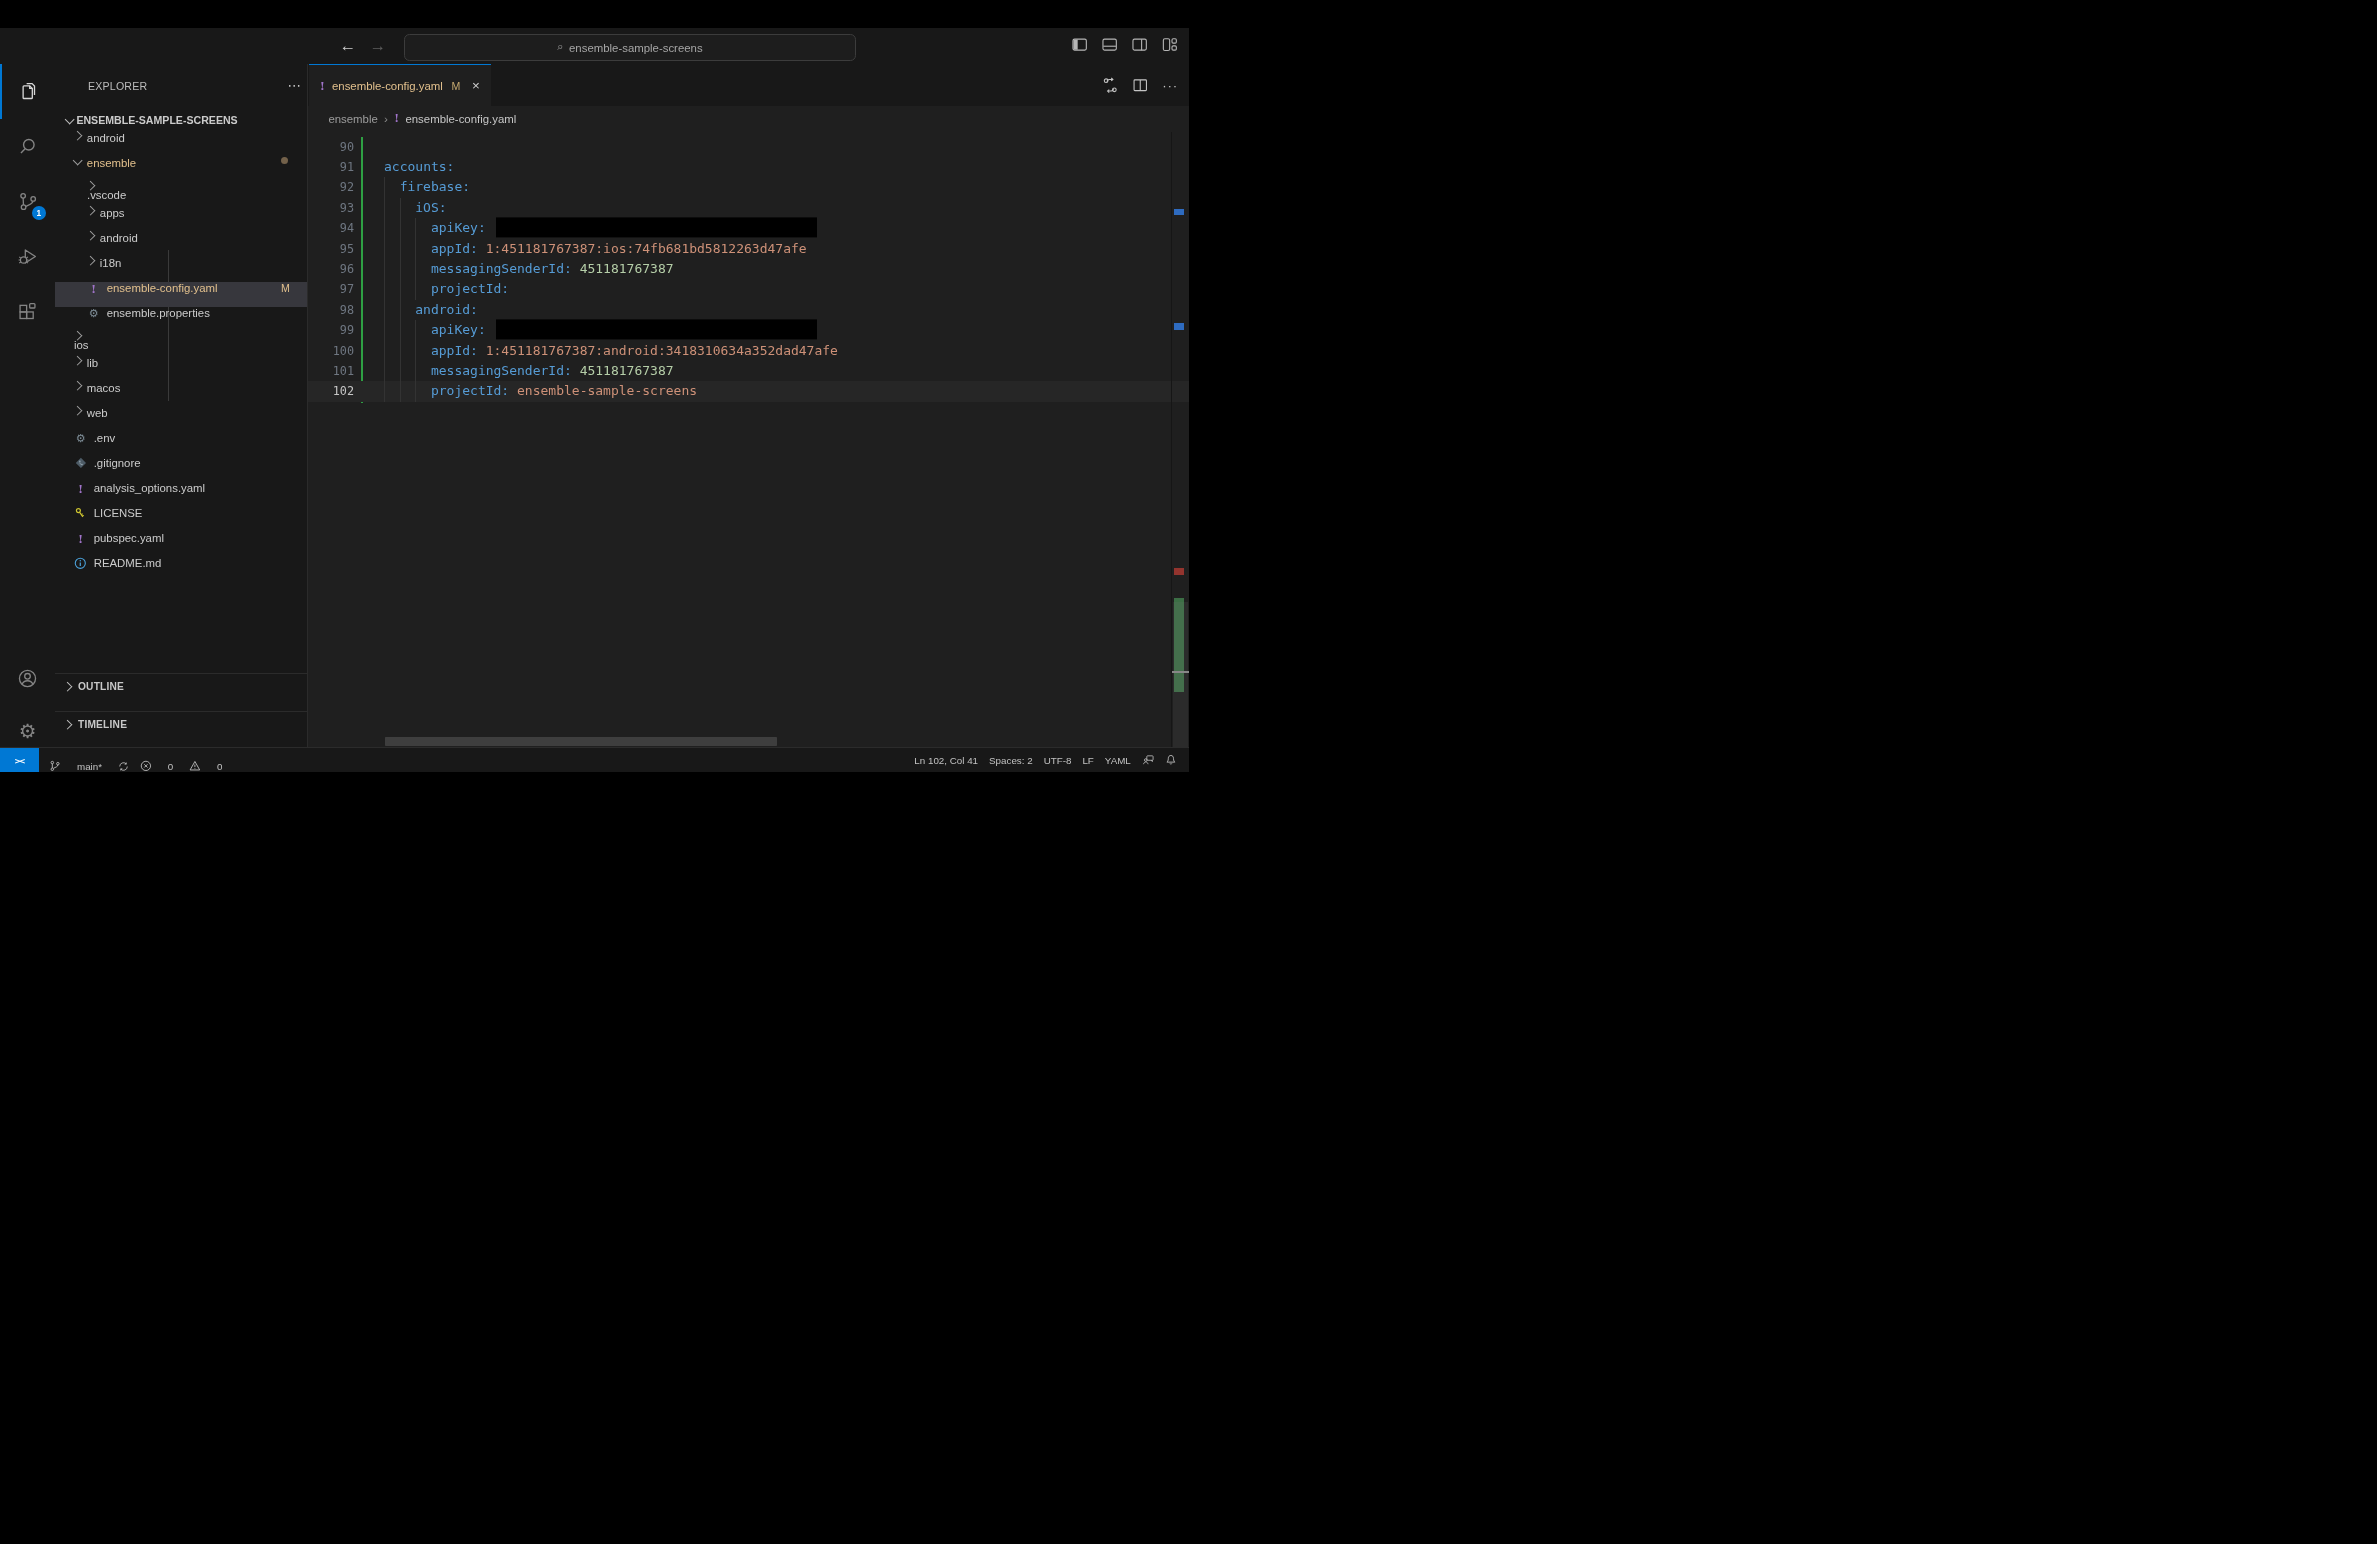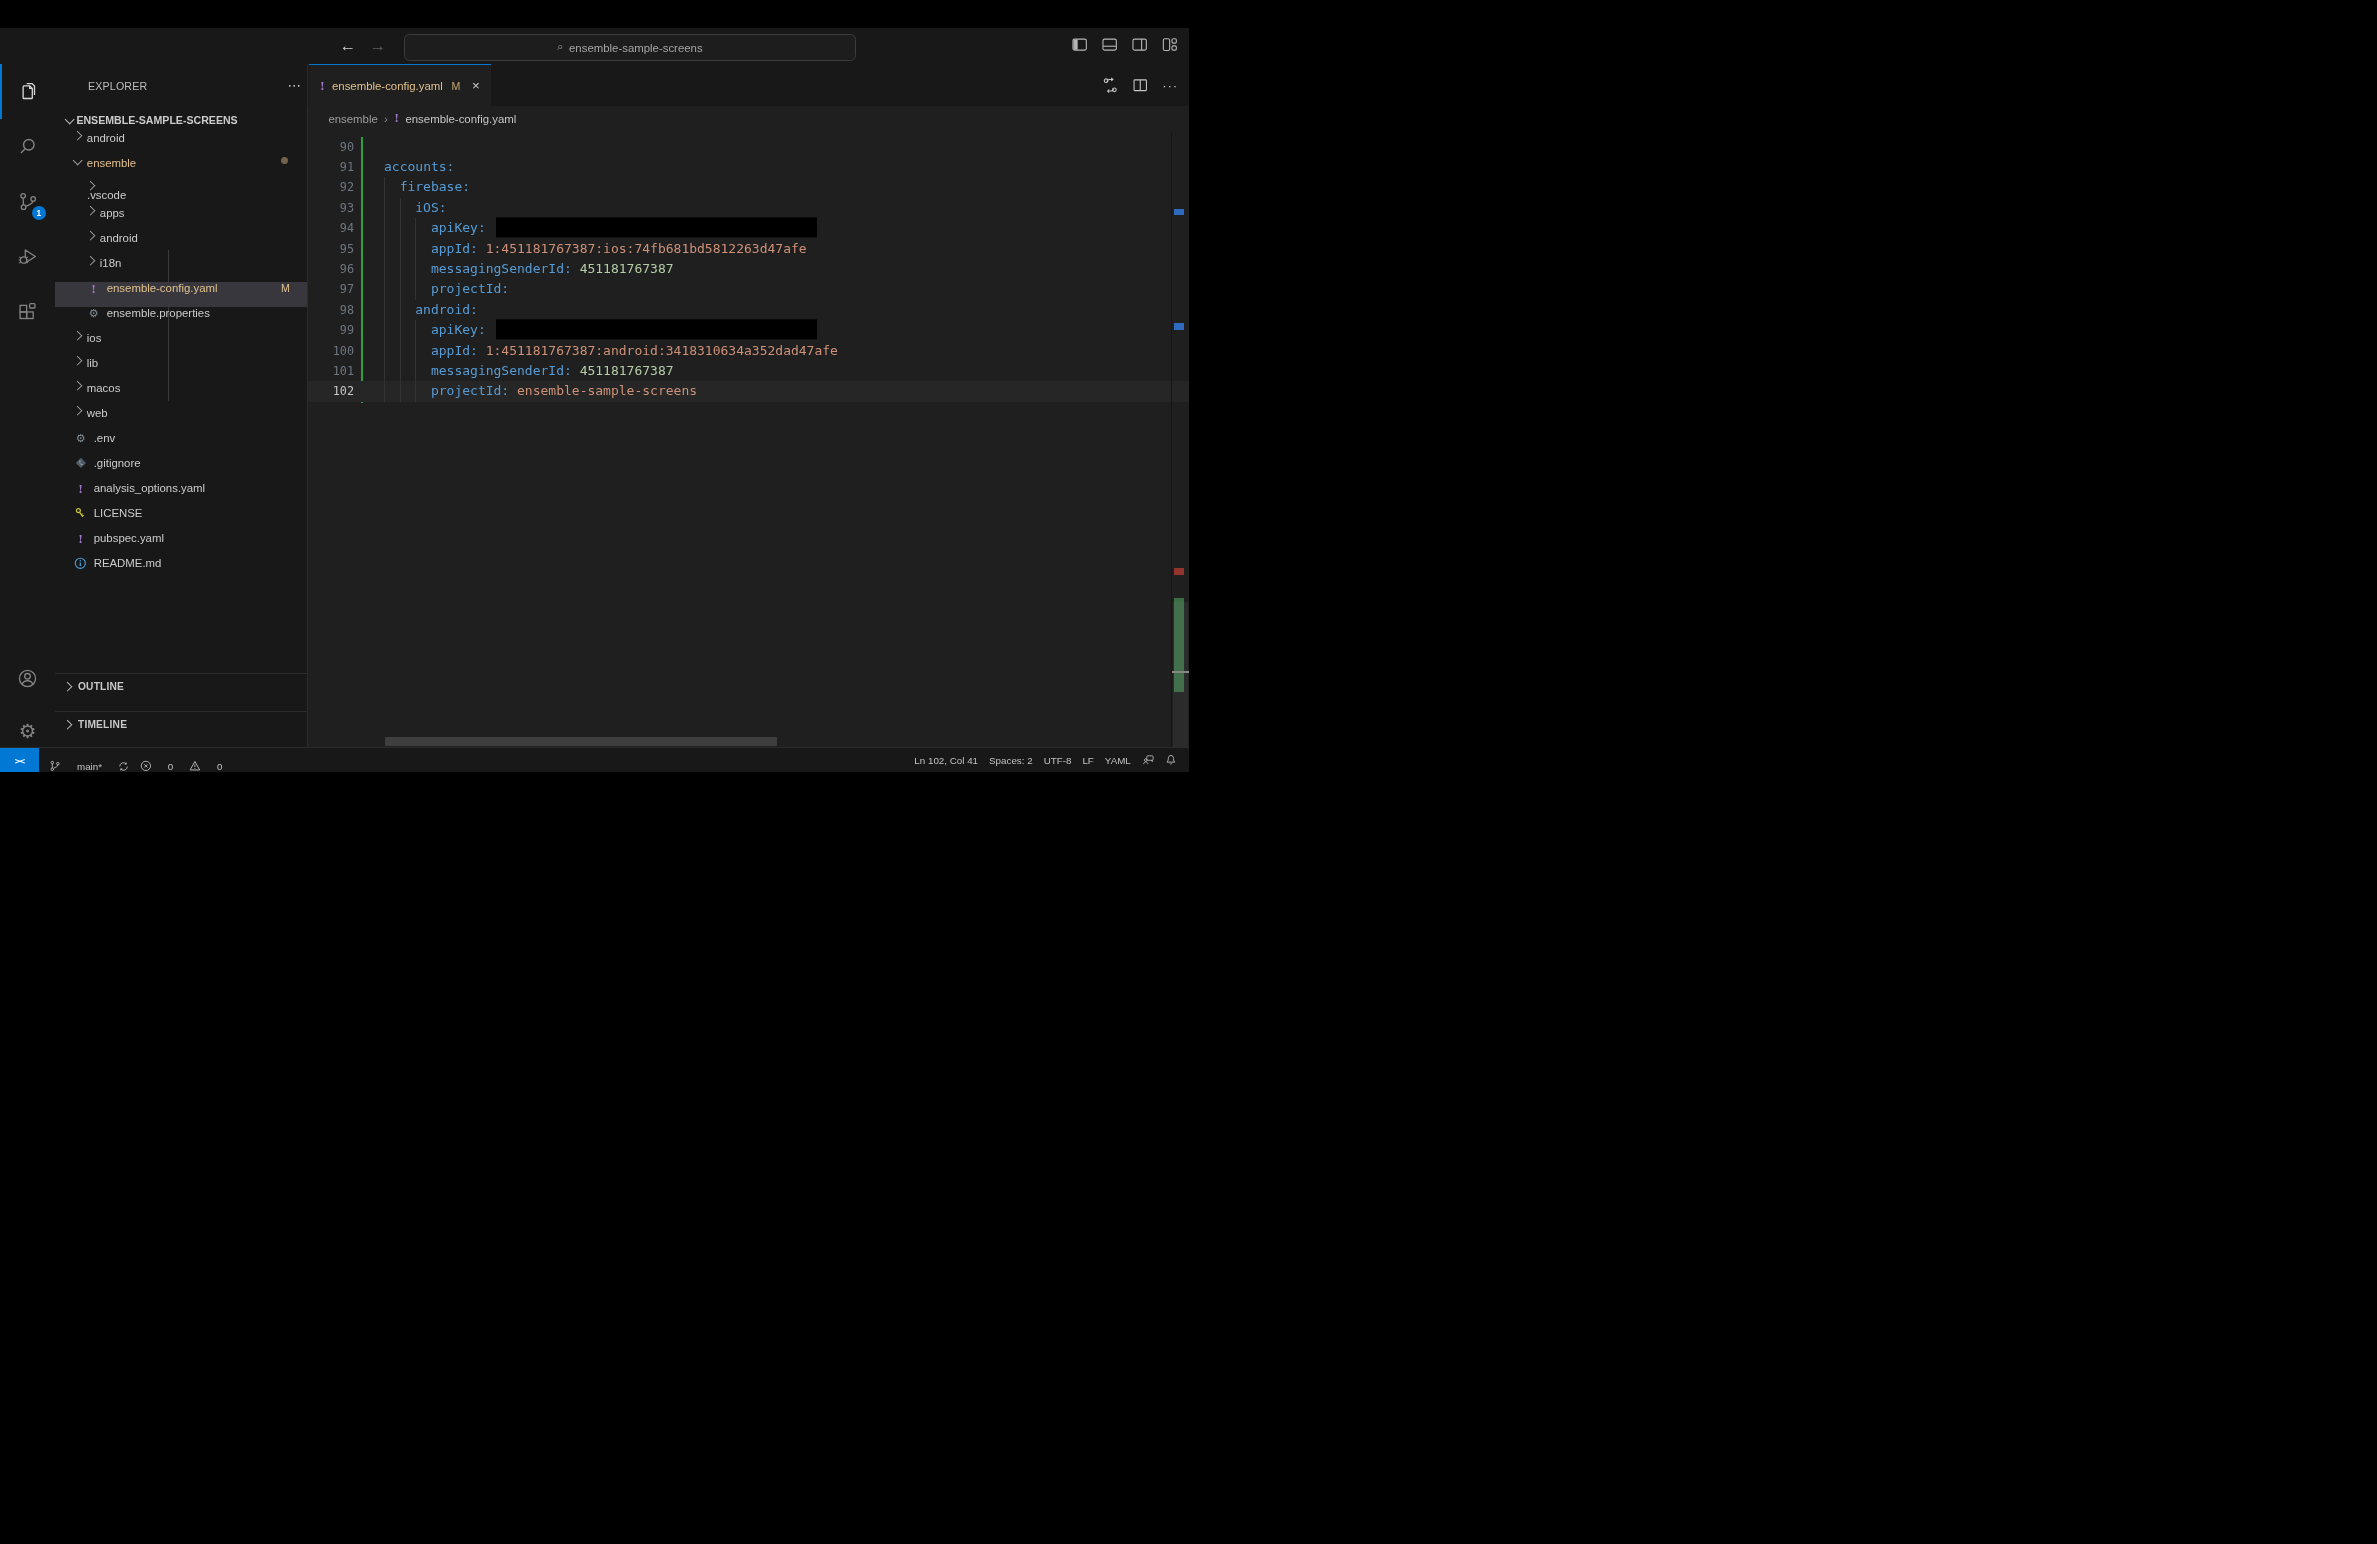--- a/index.html
+++ b/index.html
@@ -217,21 +217,21 @@
         </div>
         <div class="trow selected modified" style="padding-left: 32px;">
           <span class="fi yaml-bang">!</span>
           <span class="lbl">ensemble-config.yaml</span>
           <span class="badge-m">M</span>
         </div>
         <div class="trow" style="padding-left: 32px;">
           <span class="fi gear-file">⚙</span>
           <span class="lbl">ensemble.properties</span>
         </div>
-        <div class="trow" style="padding-left: 19px;">
+        <div class="trow" style="padding-left: 19px; flex-direction: column;">
           <span class="chev right"></span>
           <span class="lbl">ios</span>
         </div>
         <div class="trow" style="padding-left: 19px;">
           <span class="chev right"></span>
           <span class="lbl">lib</span>
         </div>
         <div class="trow" style="padding-left: 19px;">
           <span class="chev right"></span>
           <span class="lbl">macos</span>

